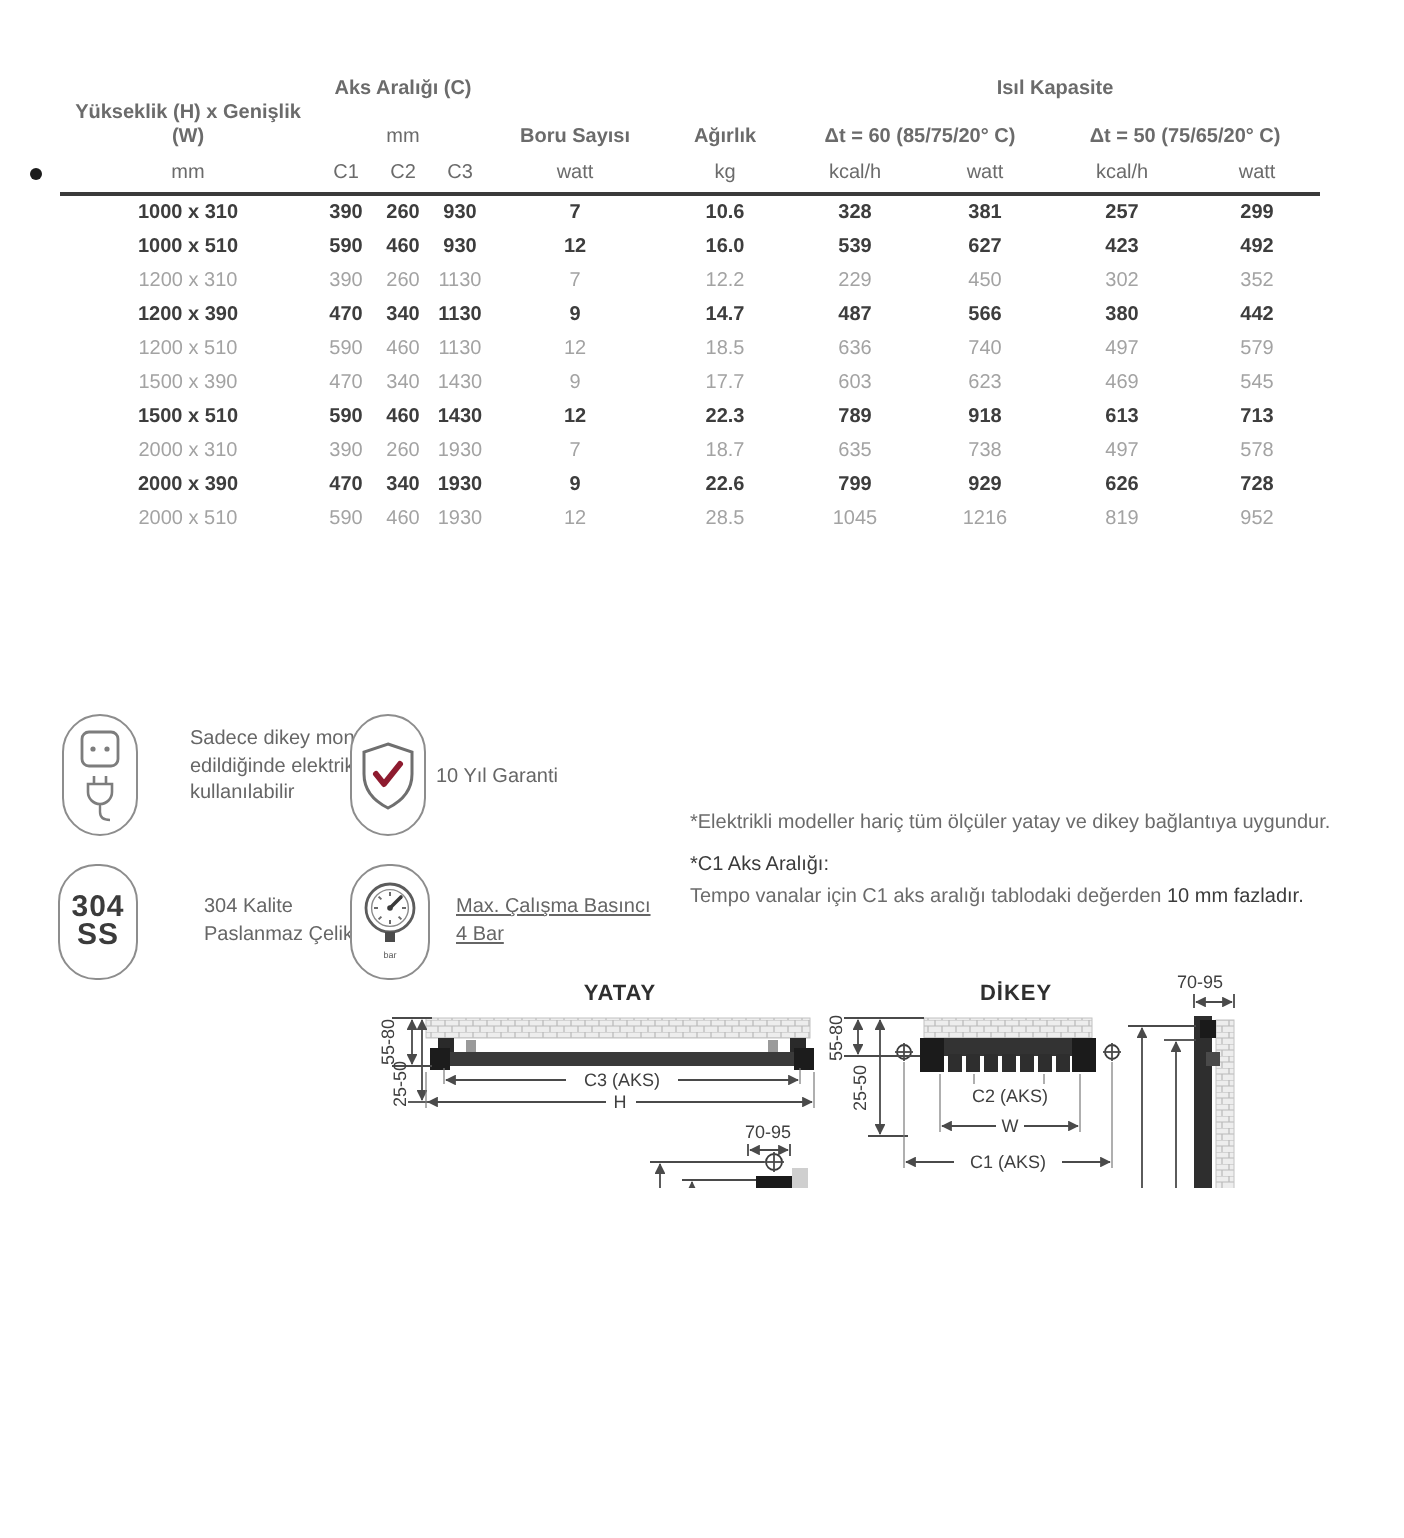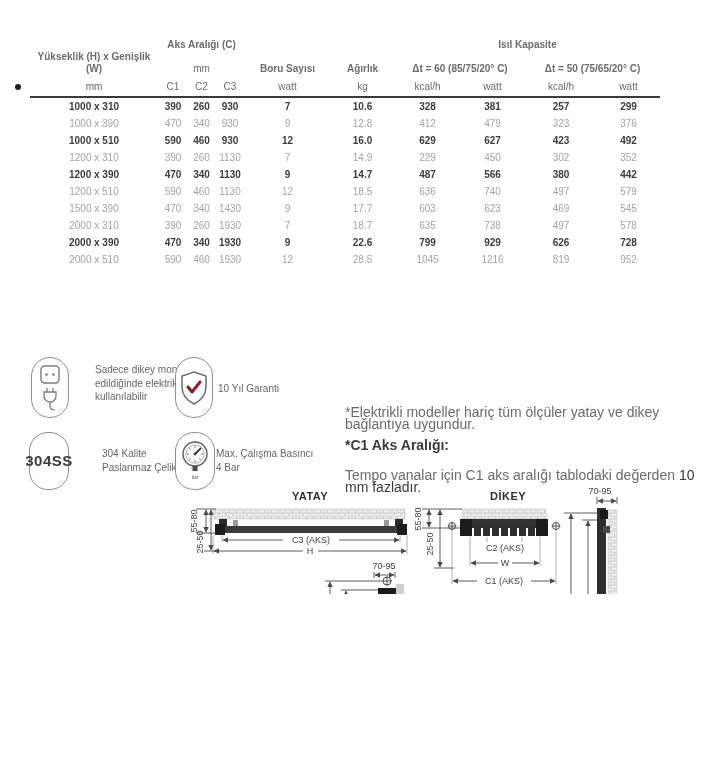--- a/index.html
+++ b/index.html
@@ -19,32 +19,32 @@
   .hb{font-weight:bold;color:#3c3c3c;}
   .hred{font-weight:bold;color:#c42127;}
   .spec-table tbody td{text-align:center;padding:0;height:17px;font-size:10px;}
   .spec-table tbody tr.dark td{color:#3d3d3d;font-weight:bold;}
   .spec-table tbody tr.light td{color:#a3a3a3;font-weight:normal;}
   
   .badge-pill{position:absolute;border:1.5px solid #8d8d8d;border-radius:19px;background:#fff;
     display:flex;align-items:center;justify-content:center;}
   .pill-1{left:31px;top:357px;width:36px;height:59px;}
   .pill-2{left:175px;top:357px;width:36px;height:59px;}
-  .pill-3{left:29px;top:432px;width:38px;height:56px;}
+  .pill-3{left:29px;top:432px;width:38px;height:56px;flex-direction:column;}
   .pill-4{left:175px;top:432px;width:38px;height:56px;}
   .badge-text{position:absolute;font-size:10px;line-height:13.5px;color:#666666;white-space:pre-line;}
   .bt-1{left:95px;top:363px;}
   .bt-2{left:218px;top:382px;}
   .bt-3{left:74px;top:447px;margin-left:28px;}
-  .bt-4{left:216px;top:447px;}
+  .bt-4{left:228px;top:447px;text-decoration:underline;}
   .ss-big{font-weight:bold;color:#3b3b3b;font-size:15px;line-height:14px;letter-spacing:0.5px;}
   
-  .notes{position:absolute;left:345px;top:406px;width:350px;font-size:14px;color:#6b6b6b;line-height:12px;}
+  .notes{position:absolute;left:345px;top:406px;width:350px;font-size:10px;color:#6b6b6b;line-height:12px;}
   .notes .n1{margin-bottom:9px;}
-  .notes .n2{font-weight:bold;color:#3b3b3b;margin-bottom:18px;}
+  .notes .n2{font-weight:normal;color:#3b3b3b;margin-bottom:4px;}
   .notes .n3{margin-bottom:4px;}
   .nb{font-weight:normal;color:#3b3b3b;}
   
   .diagrams{position:absolute;left:170px;top:480px;width:532px;height:289px;}
   .dim{stroke:#4a4a4a;stroke-width:0.9;marker-start:url(#arr);marker-end:url(#arr);}
   .ext{stroke:#7a7a7a;stroke-width:0.6;}
   .tick{stroke:#4a4a4a;stroke-width:0.9;}
   .dlab{font:9px "Liberation Sans",sans-serif;fill:#3f3f3f;}
   .dtitle{font:bold 11px "Liberation Sans",sans-serif;fill:#2f2f2f;letter-spacing:0.5px;}
   .valve{stroke:#3a3a3a;stroke-width:0.9;fill:none;}
@@ -105,51 +105,39 @@
             <td>390</td>
             <td>260</td>
             <td>930</td>
             <td>7</td>
             <td>10.6</td>
             <td>328</td>
             <td>381</td>
             <td>257</td>
             <td>299</td>
           </tr>
-          <tr class="light">
-            <td>1000 x 390</td>
-            <td>470</td>
-            <td>340</td>
-            <td>930</td>
-            <td>9</td>
-            <td>12.8</td>
-            <td>412</td>
-            <td>479</td>
-            <td>323</td>
-            <td>376</td>
-          </tr>
           <tr class="dark">
             <td>1000 x 510</td>
             <td>590</td>
             <td>460</td>
             <td>930</td>
             <td>12</td>
             <td>16.0</td>
-            <td>629</td>
+            <td>539</td>
             <td>627</td>
             <td>423</td>
             <td>492</td>
           </tr>
           <tr class="light">
             <td>1200 x 310</td>
             <td>390</td>
             <td>260</td>
             <td>1130</td>
             <td>7</td>
-            <td>14.9</td>
+            <td>12.2</td>
             <td>229</td>
             <td>450</td>
             <td>302</td>
             <td>352</td>
           </tr>
           <tr class="dark">
             <td>1200 x 390</td>
             <td>470</td>
             <td>340</td>
             <td>1130</td>
@@ -176,20 +164,32 @@
             <td>1500 x 390</td>
             <td>470</td>
             <td>340</td>
             <td>1430</td>
             <td>9</td>
             <td>17.7</td>
             <td>603</td>
             <td>623</td>
             <td>469</td>
             <td>545</td>
+          </tr>
+          <tr class="dark">
+            <td>1500 x 510</td>
+            <td>590</td>
+            <td>460</td>
+            <td>1430</td>
+            <td>12</td>
+            <td>22.3</td>
+            <td>789</td>
+            <td>918</td>
+            <td>613</td>
+            <td>713</td>
           </tr>
           <tr class="light">
             <td>2000 x 310</td>
             <td>390</td>
             <td>260</td>
             <td>1930</td>
             <td>7</td>
             <td>18.7</td>
             <td>635</td>
             <td>738</td>

